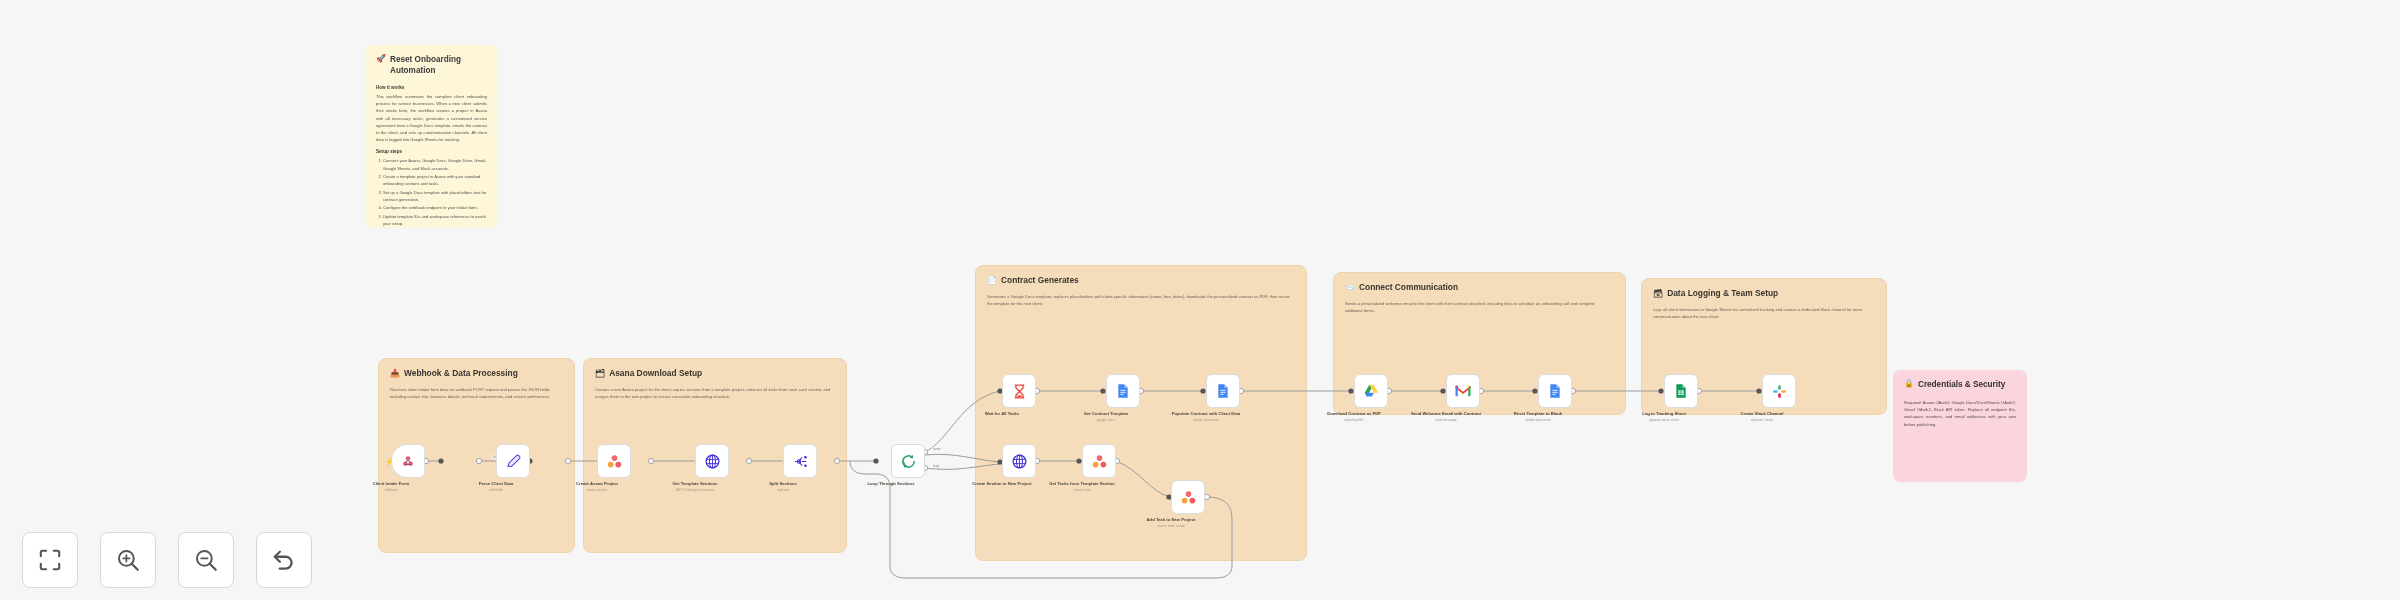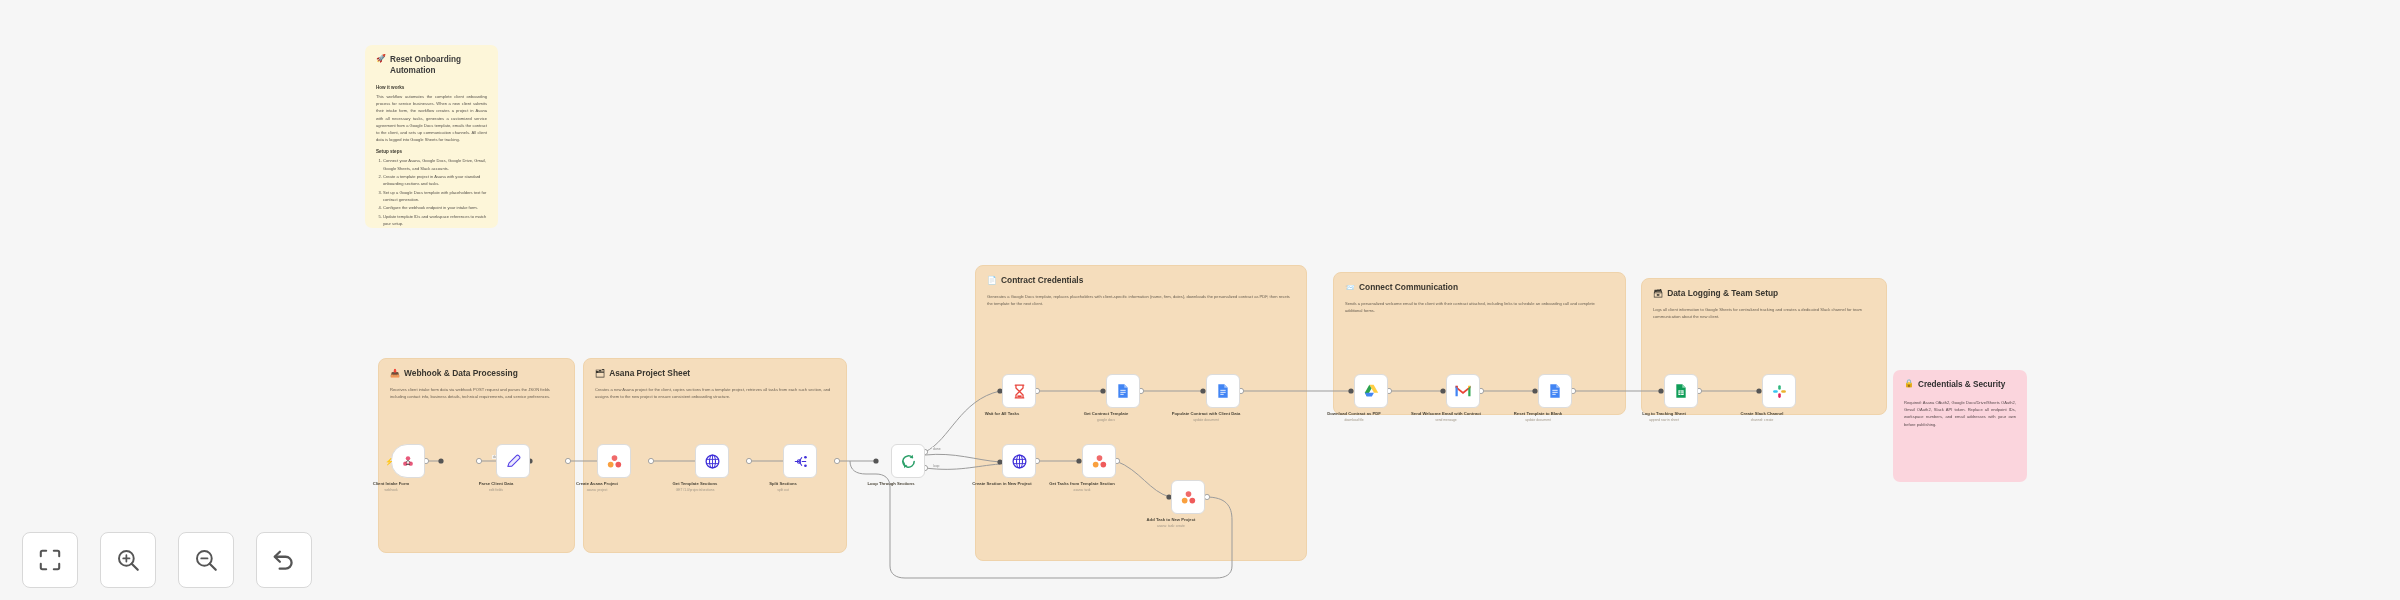--- a/index.html
+++ b/index.html
@@ -190,29 +190,29 @@
     <div class="group-title">
       <span class="gi">📥</span>
       <span>Webhook &amp; Data Processing</span>
     </div>
     <div class="group-desc">Receives client intake form data via webhook POST request and parses the JSON fields including contact info, business details, technical requirements, and service preferences.</div>
   </div>
 
   <div class="group" style="left:583px; top:358px; width:264px; height:195px;">
     <div class="group-title">
       <span class="gi">🗂</span>
-      <span>Asana Project Sheet</span>
+      <span>Asana Download Setup</span>
     </div>
     <div class="group-desc">Creates a new Asana project for the client, copies sections from a template project, retrieves all tasks from each such section, and assigns them to the new project to ensure consistent onboarding structure.</div>
   </div>
 
   <div class="group" style="left:975px; top:265px; width:332px; height:296px;">
     <div class="group-title">
       <span class="gi">📄</span>
-      <span>Contract Credentials</span>
+      <span>Contract Generates</span>
     </div>
     <div class="group-desc">Generates a Google Docs template, replaces placeholders with client-specific information (name, firm, dates), downloads the personalized contract as PDF, then resets the template for the next client.</div>
   </div>
 
   <div class="group" style="left:1333px; top:272px; width:293px; height:143px;">
     <div class="group-title">
       <span class="gi">📨</span>
       <span>Connect Communication</span>
     </div>
     <div class="group-desc">Sends a personalized welcome email to the client with their contract attached, including links to schedule an onboarding call and complete additional forms.</div>

